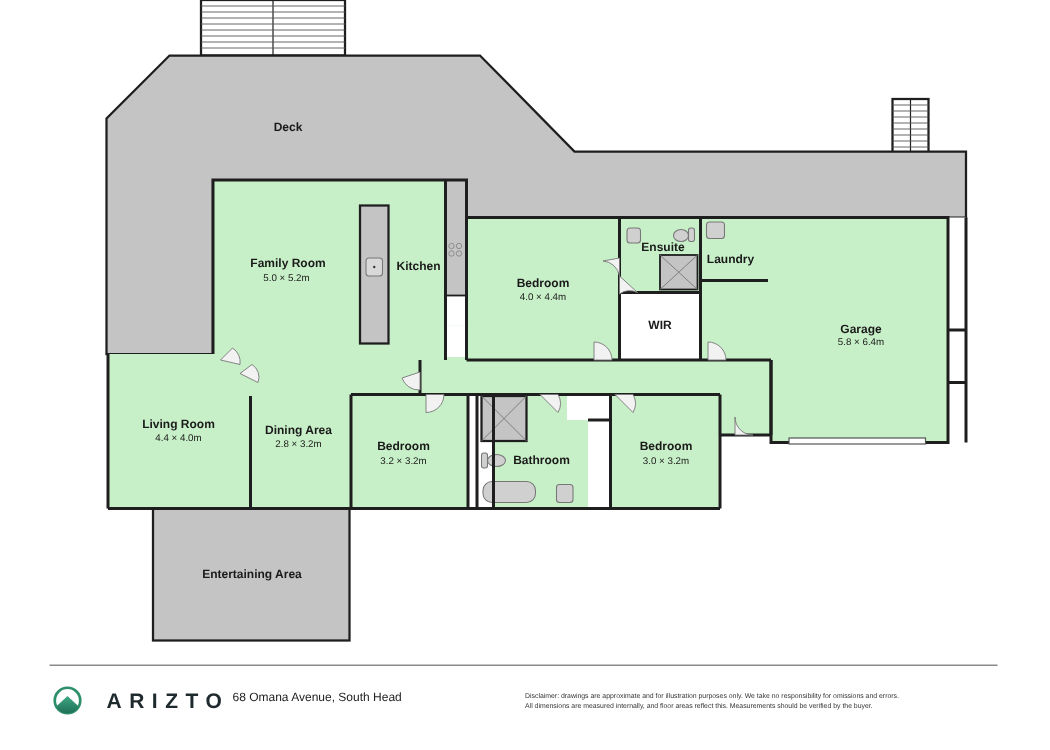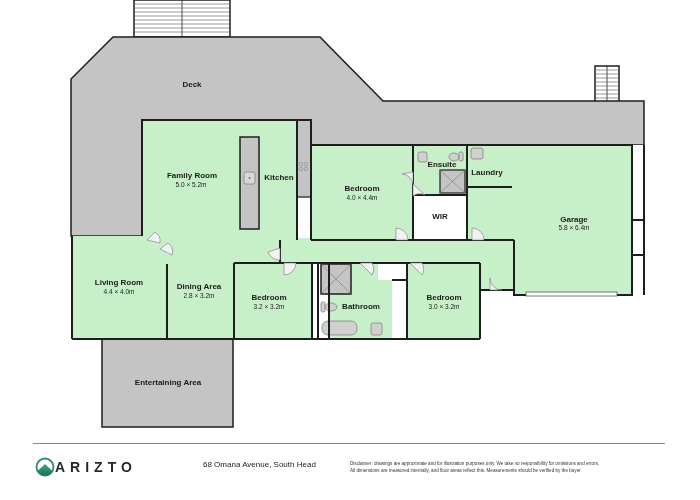--- a/index.html
+++ b/index.html
@@ -2,22 +2,22 @@
 <html><head>
   <meta charset="utf-8">
   <style>
     html, body { margin: 0; padding: 0; background: #ffffff; }
     body { width: 700px; height: 500px; position: relative; overflow: hidden; font-family: "Liberation Sans", sans-serif; }
     #plan { position: absolute; left: 0; top: 0; }
     .room-label { font-family: "Liberation Sans", sans-serif; font-weight: bold; font-size: 8px; fill: #1a1a1a; text-anchor: middle; }
     .room-dim { font-family: "Liberation Sans", sans-serif; font-size: 6.5px; fill: #1a1a1a; text-anchor: middle; }
     .footer-rule { position: absolute; left: 33px; top: 443px; width: 632px; height: 1px; background: #8a8a8a; }
     .brand { position: absolute; left: 35px; top: 457px; display: flex; align-items: center; }
-    .brand-name { font-family: "Liberation Sans", sans-serif; font-weight: bold; font-size: 14px; letter-spacing: 5px; color: #1f2a2e; margin-left: 0; }
-    .address { position: absolute; left: 155px; top: 460px; font-family: "Liberation Sans", sans-serif; font-size: 8px; color: #222; margin-left: 48px; }
+    .brand-name { font-family: "Liberation Sans", sans-serif; font-weight: bold; font-size: 14px; letter-spacing: 5px; color: #1f2a2e; margin-left: 16px; }
+    .address { position: absolute; left: 155px; top: 460px; font-family: "Liberation Sans", sans-serif; font-size: 8px; color: #222; }
     .disclaimer { position: absolute; left: 350px; top: 461px; font-family: "Liberation Sans", sans-serif; font-size: 4.6px; color: #333; line-height: 6.5px; width: 330px; }
   </style>
 </head>
 <body>
 
 <svg id="plan" width="700" height="445" viewBox="0 0 700 445">
 
   <g>
     <rect x="134" y="0" width="96" height="37" fill="#ffffff" stroke="#1e1e1e" stroke-width="1.5"></rect>
     <line x1="182" y1="0" x2="182" y2="37" stroke="#1e1e1e" stroke-width="0.8"></line>

